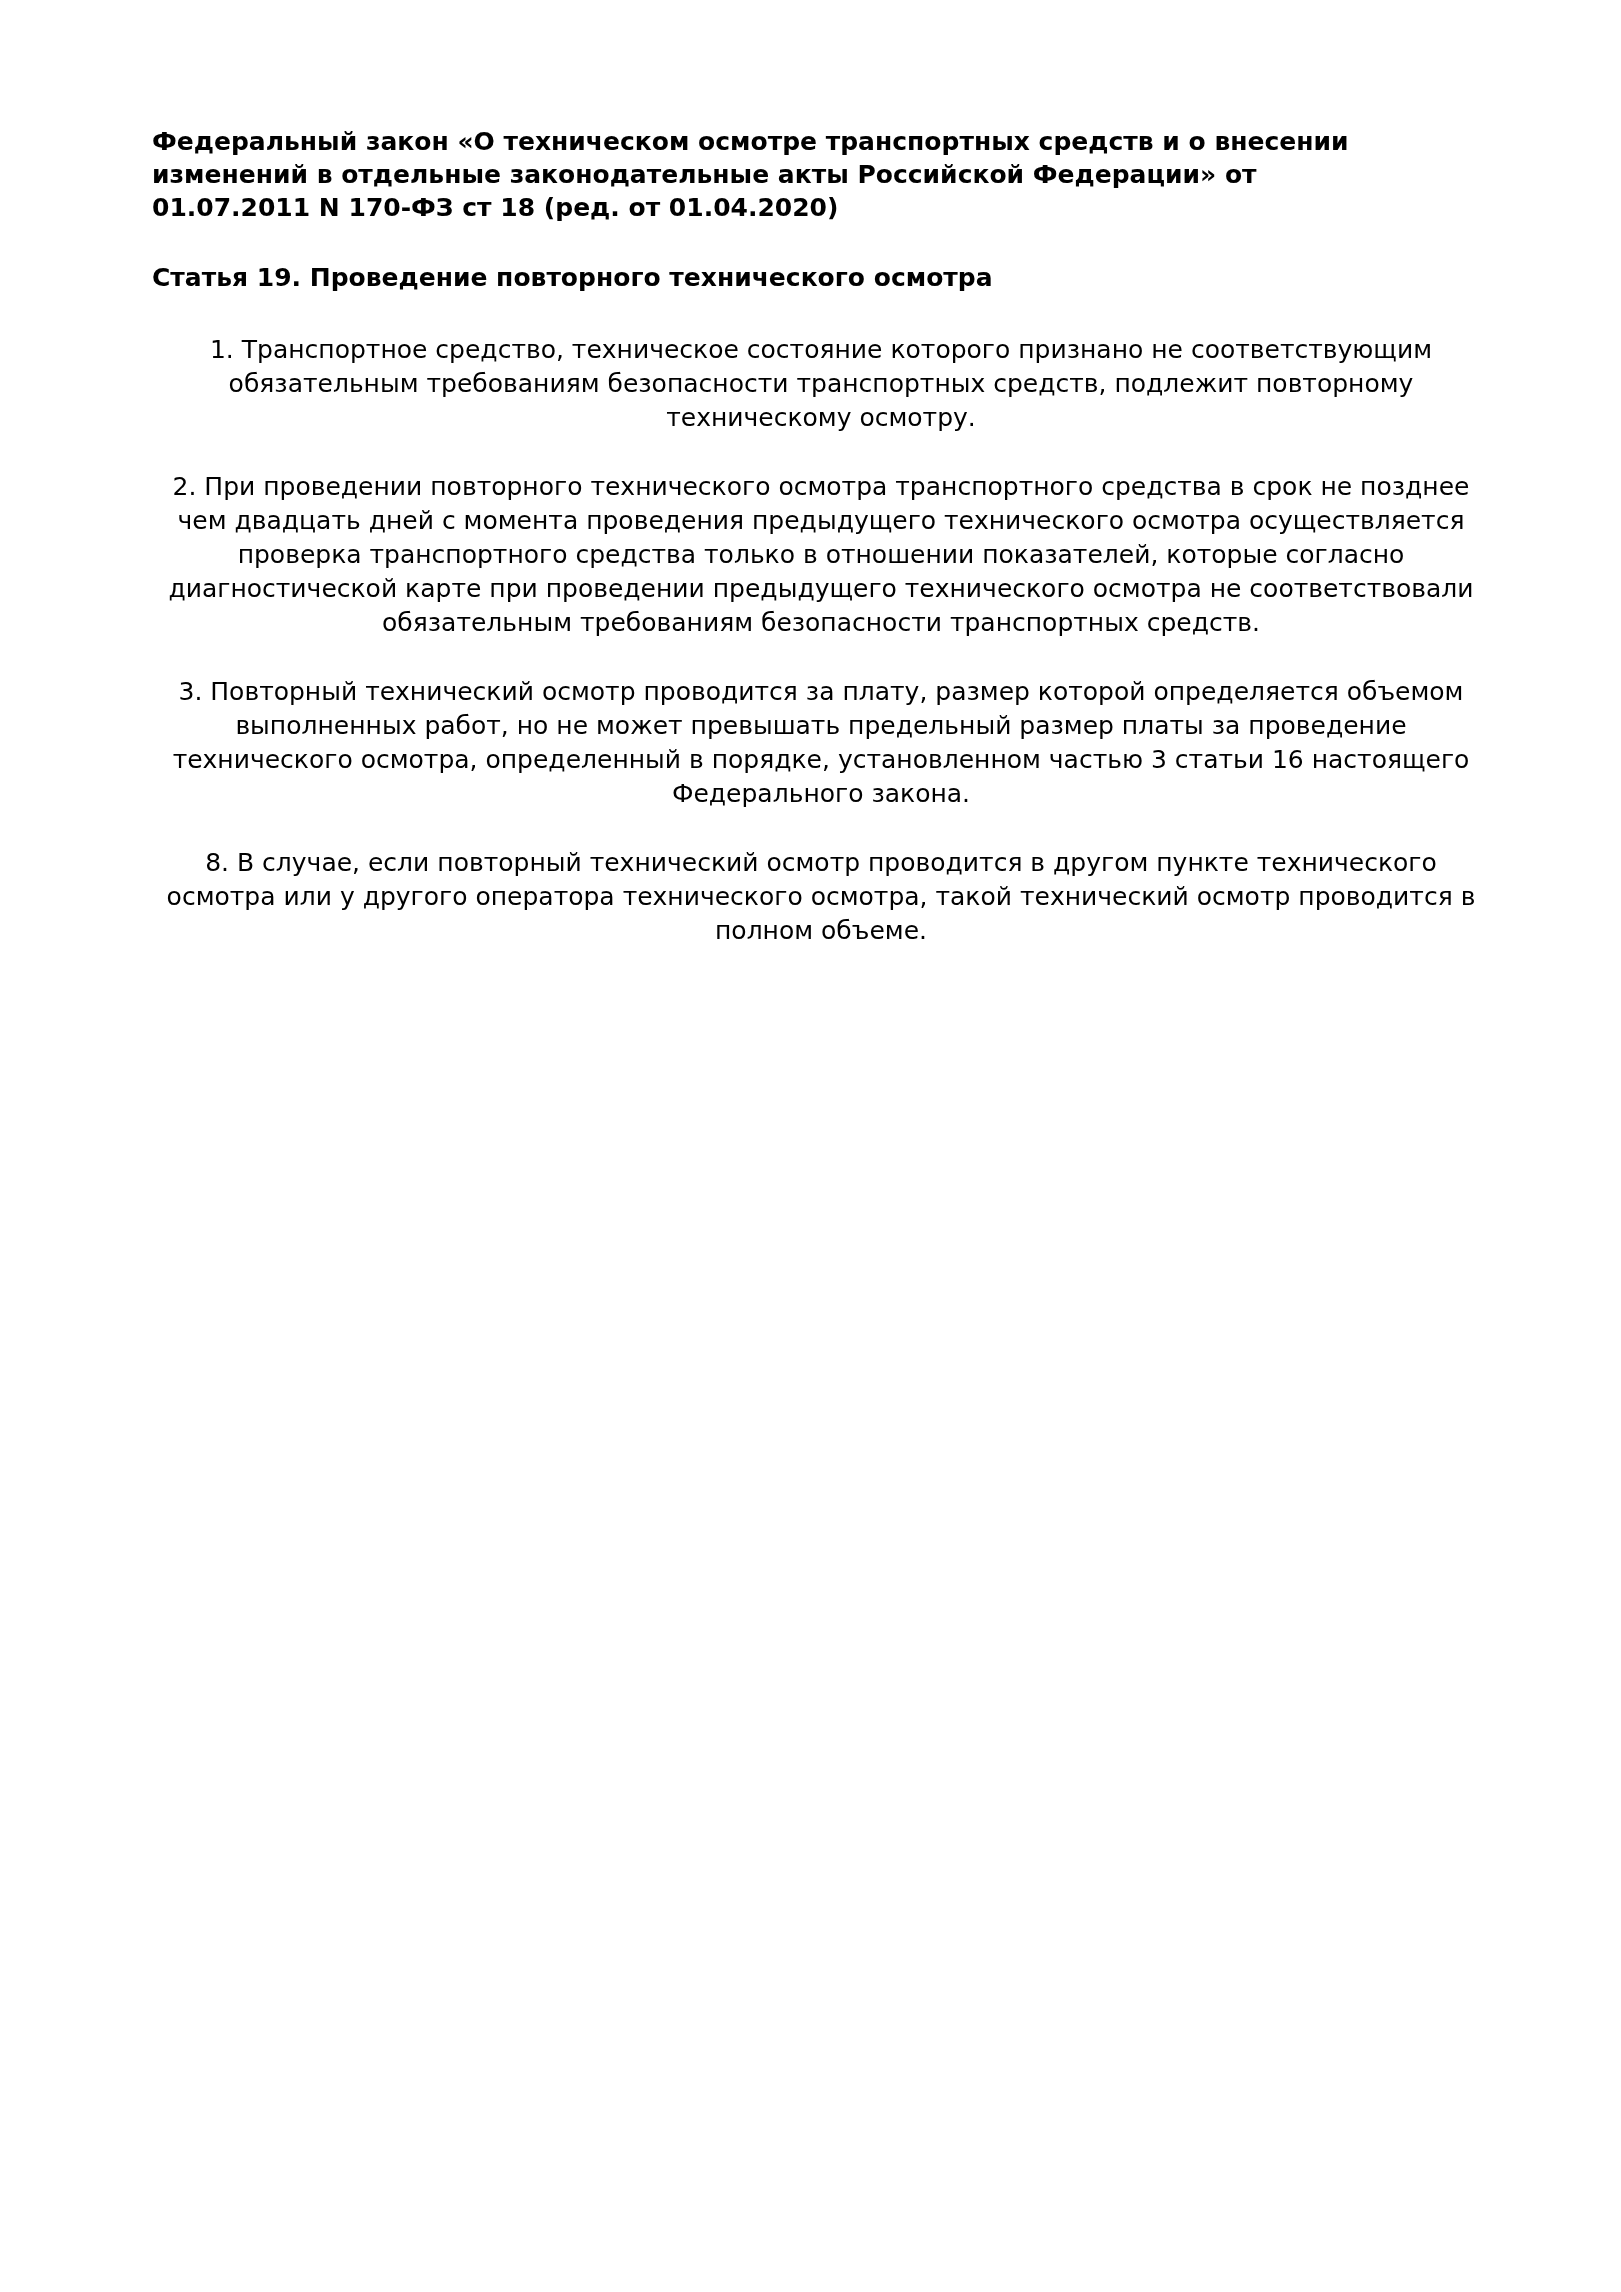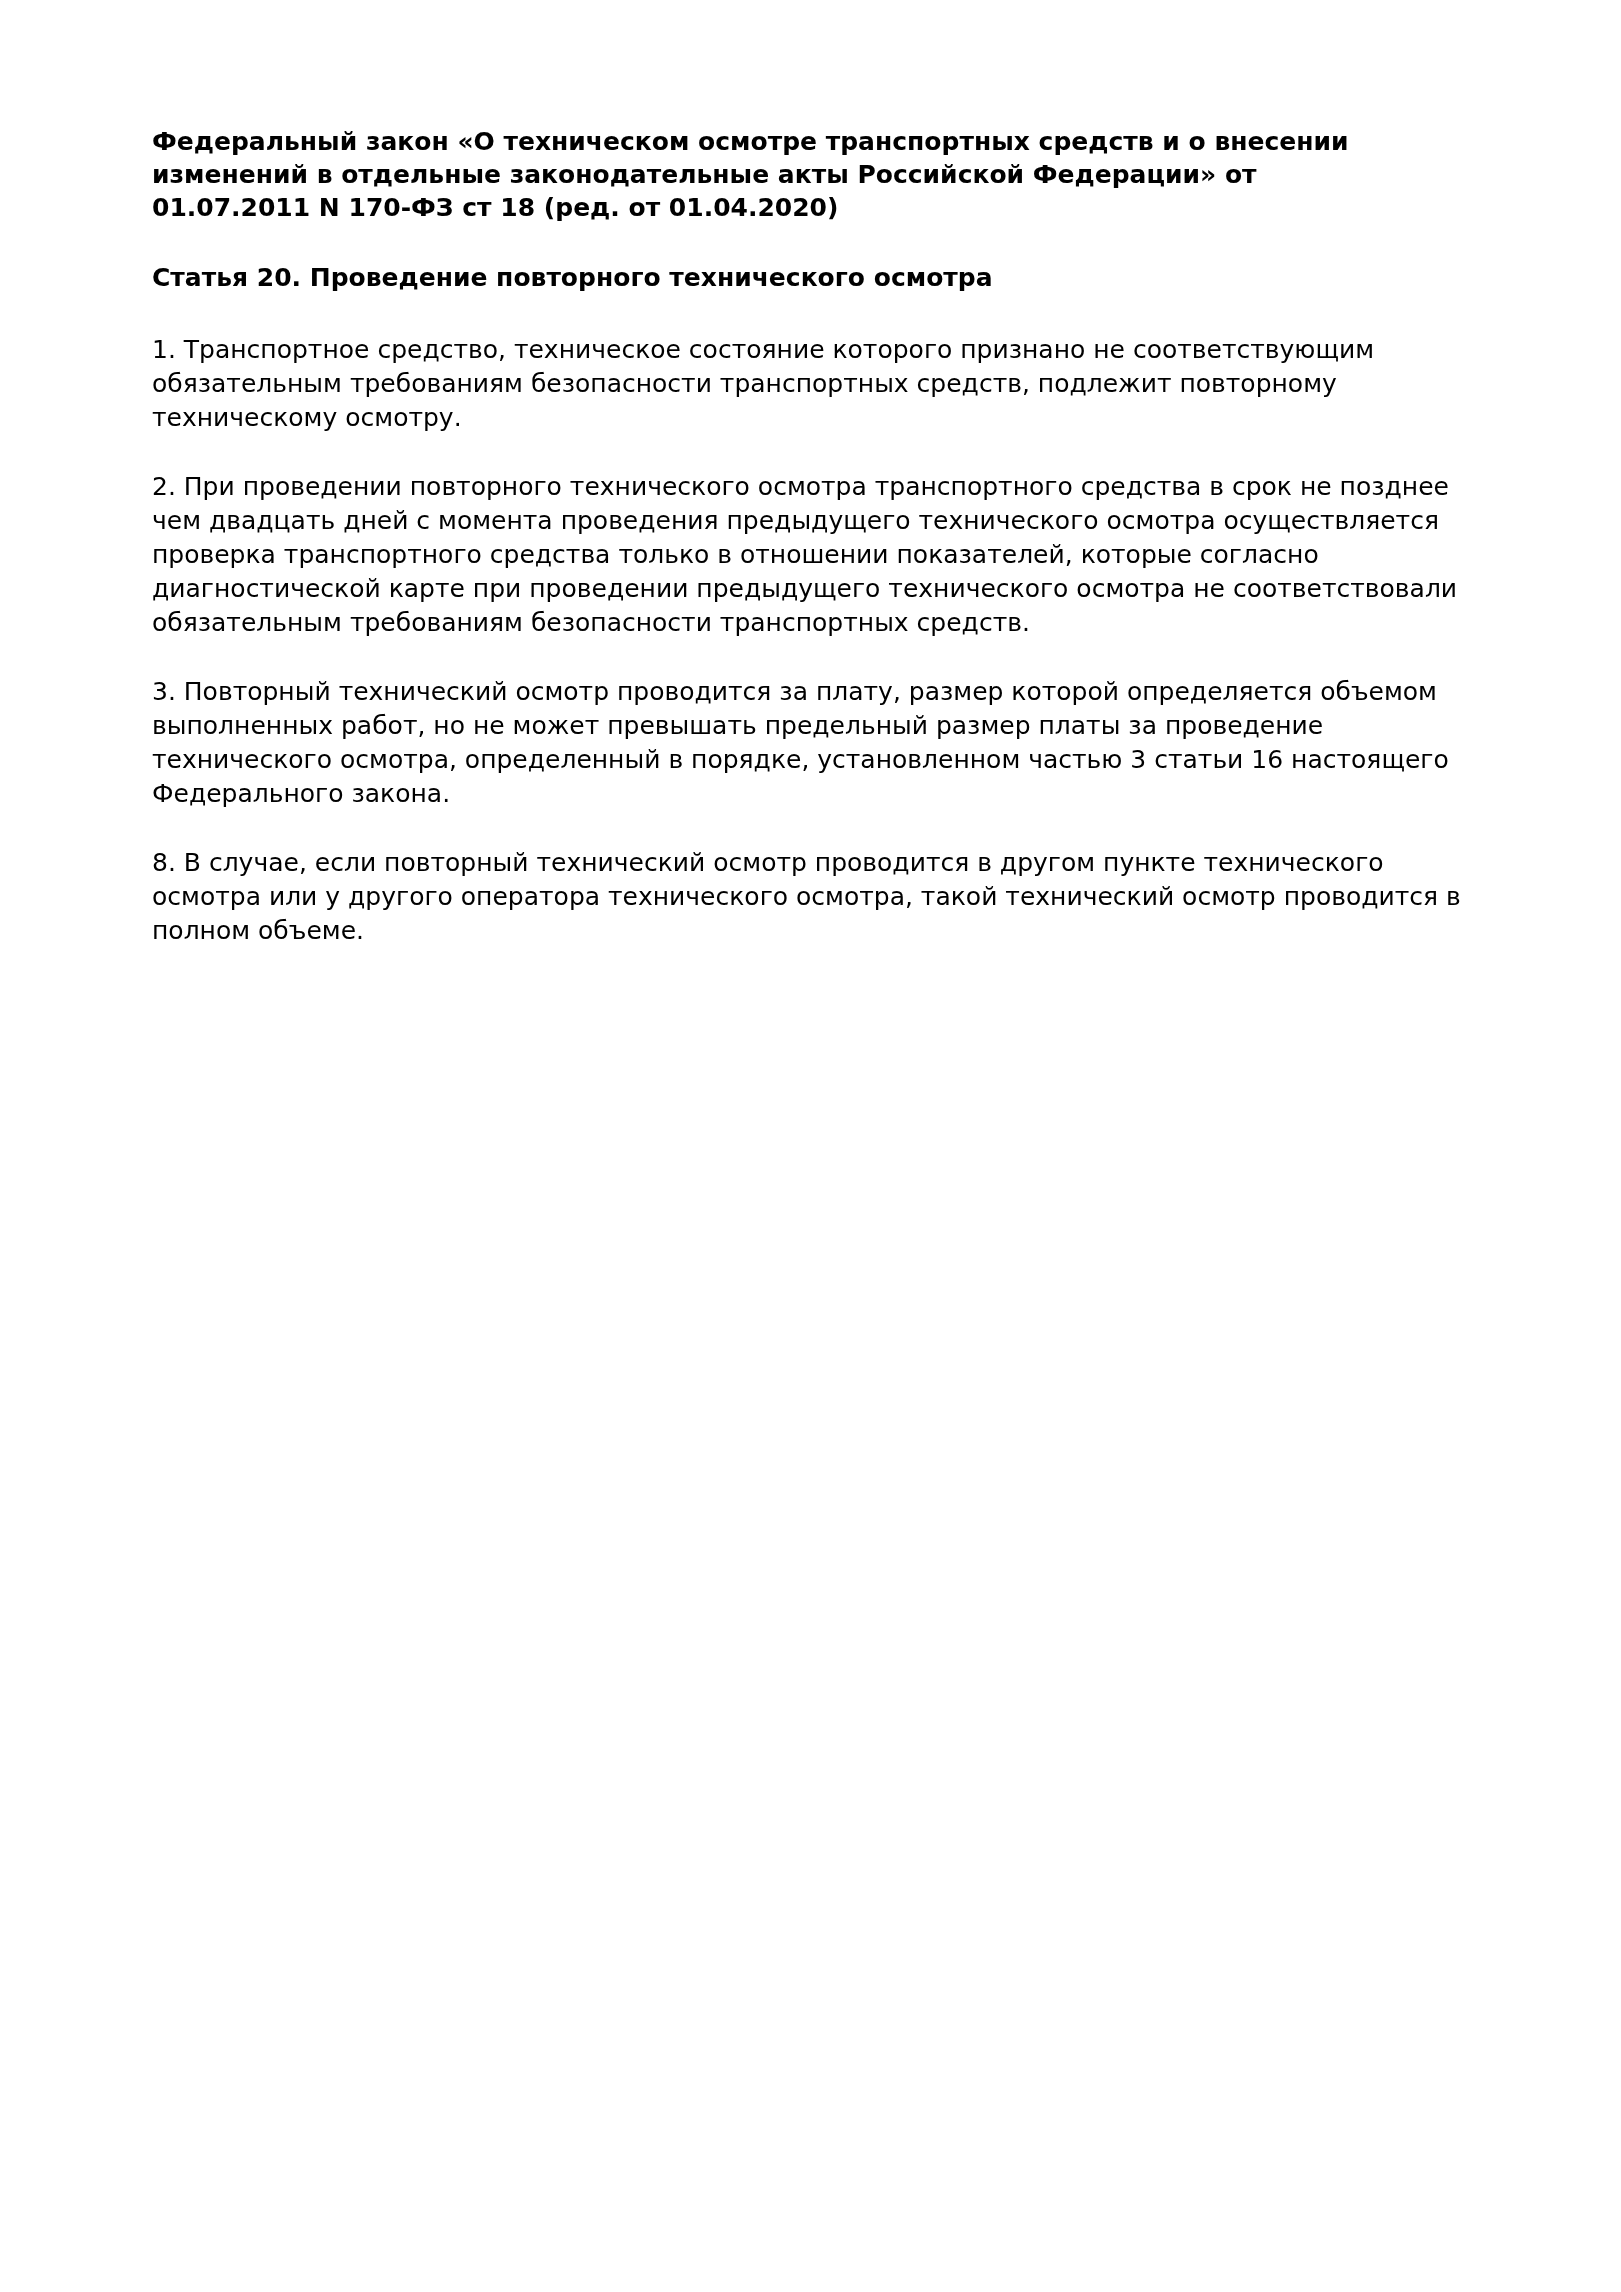--- a/index.html
+++ b/index.html
@@ -44,37 +44,37 @@
     line-height: 33px;
     margin: 37px 0 0 0;
     text-align: left;
   }
 
   .body-para {
     font-size: 25px;
     font-weight: normal;
     line-height: 34px;
     margin: 35px 0 0 0;
-    text-align: left;
+    text-align: center;
     max-width: 1338px;
   }
 
   .body-para.first {
     margin-top: 39px;
   }
 </style>
 </head>
 <body>
 
 <div class="page">
   <div class="content">
 
     <div class="doc-title">Федеральный закон «О техническом осмотре транспортных средств и о внесении изменений в отдельные законодательные акты Российской Федерации» от 01.07.2011 N 170-ФЗ ст 18 (ред. от 01.04.2020)</div>
 
-    <div class="article-heading">Статья 20. Проведение повторного технического осмотра</div>
+    <div class="article-heading">Статья 19. Проведение повторного технического осмотра</div>
 
     <p class="body-para first">1. Транспортное средство, техническое состояние которого признано не соответствующим обязательным требованиям безопасности транспортных средств, подлежит повторному техническому осмотру.</p>
 
     <p class="body-para">2. При проведении повторного технического осмотра транспортного средства в срок не позднее чем двадцать дней с момента проведения предыдущего технического осмотра осуществляется проверка транспортного средства только в отношении показателей, которые согласно диагностической карте при проведении предыдущего технического осмотра не соответствовали обязательным требованиям безопасности транспортных средств.</p>
 
     <p class="body-para">3. Повторный технический осмотр проводится за плату, размер которой определяется объемом выполненных работ, но не может превышать предельный размер платы за проведение технического осмотра, определенный в порядке, установленном частью 3 статьи 16 настоящего Федерального закона.</p>
 
     <p class="body-para">8. В случае, если повторный технический осмотр проводится в другом пункте технического осмотра или у другого оператора технического осмотра, такой технический осмотр проводится в полном объеме.</p>
 
   </div>

